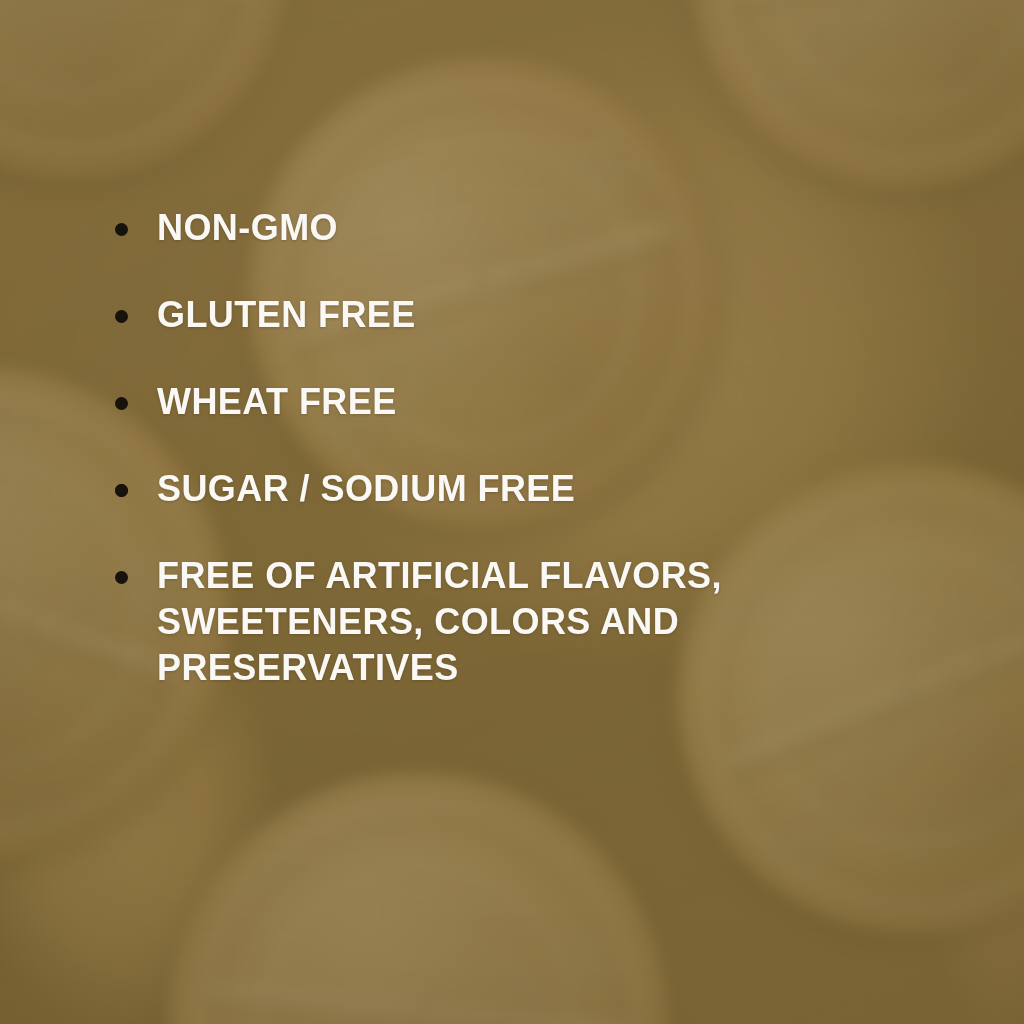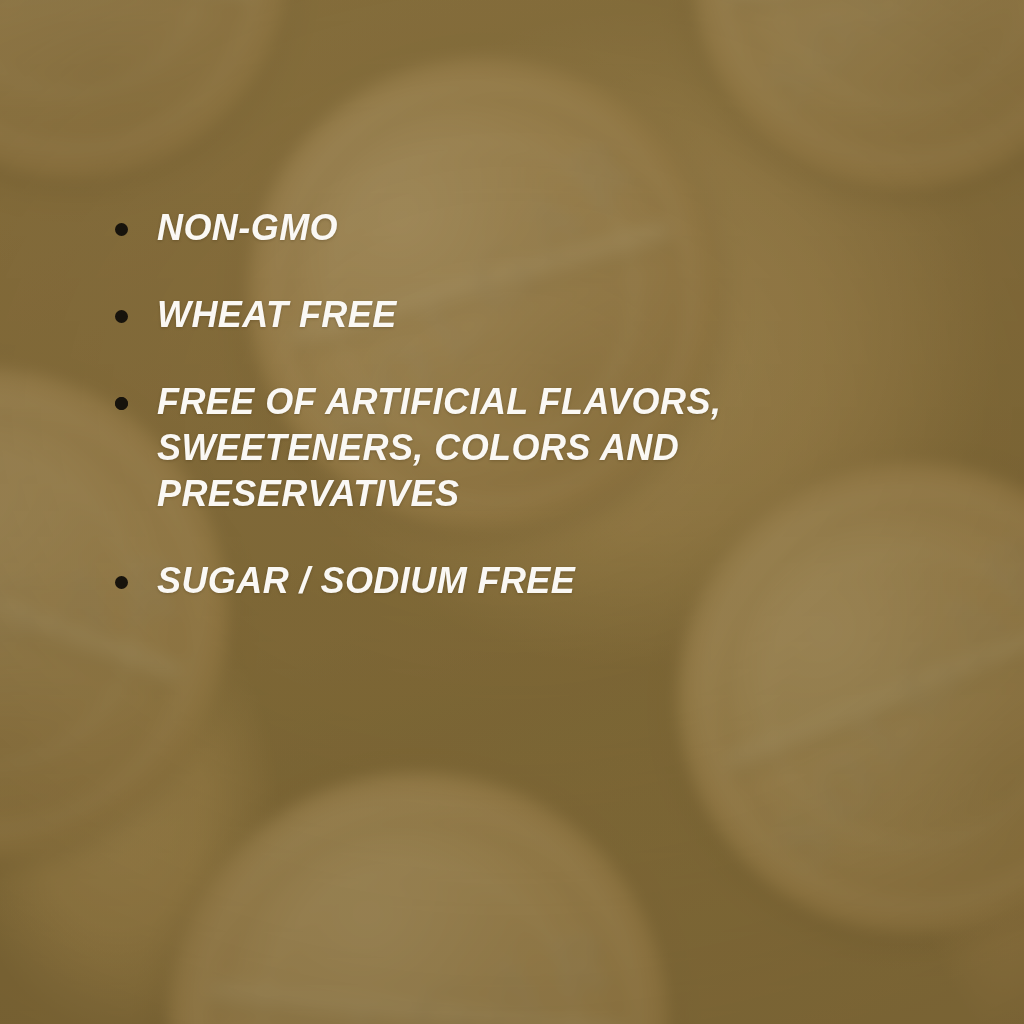--- a/index.html
+++ b/index.html
@@ -1,20 +1,19 @@
 <!DOCTYPE html>
 <html><head>
 <meta charset="utf-8">
 <style>
   html,body{margin:0;padding:0;background:#6e5a33;}
   #stage{
     position:relative;width:1024px;height:1024px;overflow:hidden;
     font-family:"Liberation Sans",sans-serif;
     background:#8a7442;
-    font-style:italic;
   }
 
   
   #photo{position:absolute;inset:0;overflow:hidden;}
   #photo .base{
     position:absolute;inset:-10%;
     background:
       radial-gradient(closest-side at 18% 74%, #c8a96e 0%, #b99a5d 38%, rgba(170,139,82,0) 72%),
       radial-gradient(closest-side at 60% 36%, #c9ad74 0%, #b2955c 42%, rgba(160,132,80,0) 74%),
       radial-gradient(closest-side at 90% 72%, #c6a76b 0%, #b08e55 40%, rgba(160,130,78,0) 74%),
@@ -164,29 +163,33 @@
   </div>
 
   <div id="content">
     <ul class="bullets">
       <li>
         <span class="dot"></span>
         <span class="txt">NON-GMO</span>
       </li>
       <li>
         <span class="dot"></span>
+        <span class="txt">GLUTEN FREE</span>
+      </li>
+      <li>
+        <span class="dot"></span>
         <span class="txt">WHEAT FREE</span>
       </li>
       <li>
         <span class="dot"></span>
       </li>
       <li>
         <span class="dot"></span>
-        <span class="txt">FREE OF ARTIFICIAL FLAVORS, SWEETENERS, COLORS AND PRESERVATIVES</span>
+        <span class="txt">SUGAR / SODIUM FREE</span>
       </li>
       <li>
         <span class="dot"></span>
-        <span class="txt">SUGAR / SODIUM FREE</span>
+        <span class="txt">FREE OF ARTIFICIAL FLAVORS, SWEETENERS, COLORS AND PRESERVATIVES</span>
       </li>
     </ul>
   </div>
 
 </div>
 
 </body></html>

